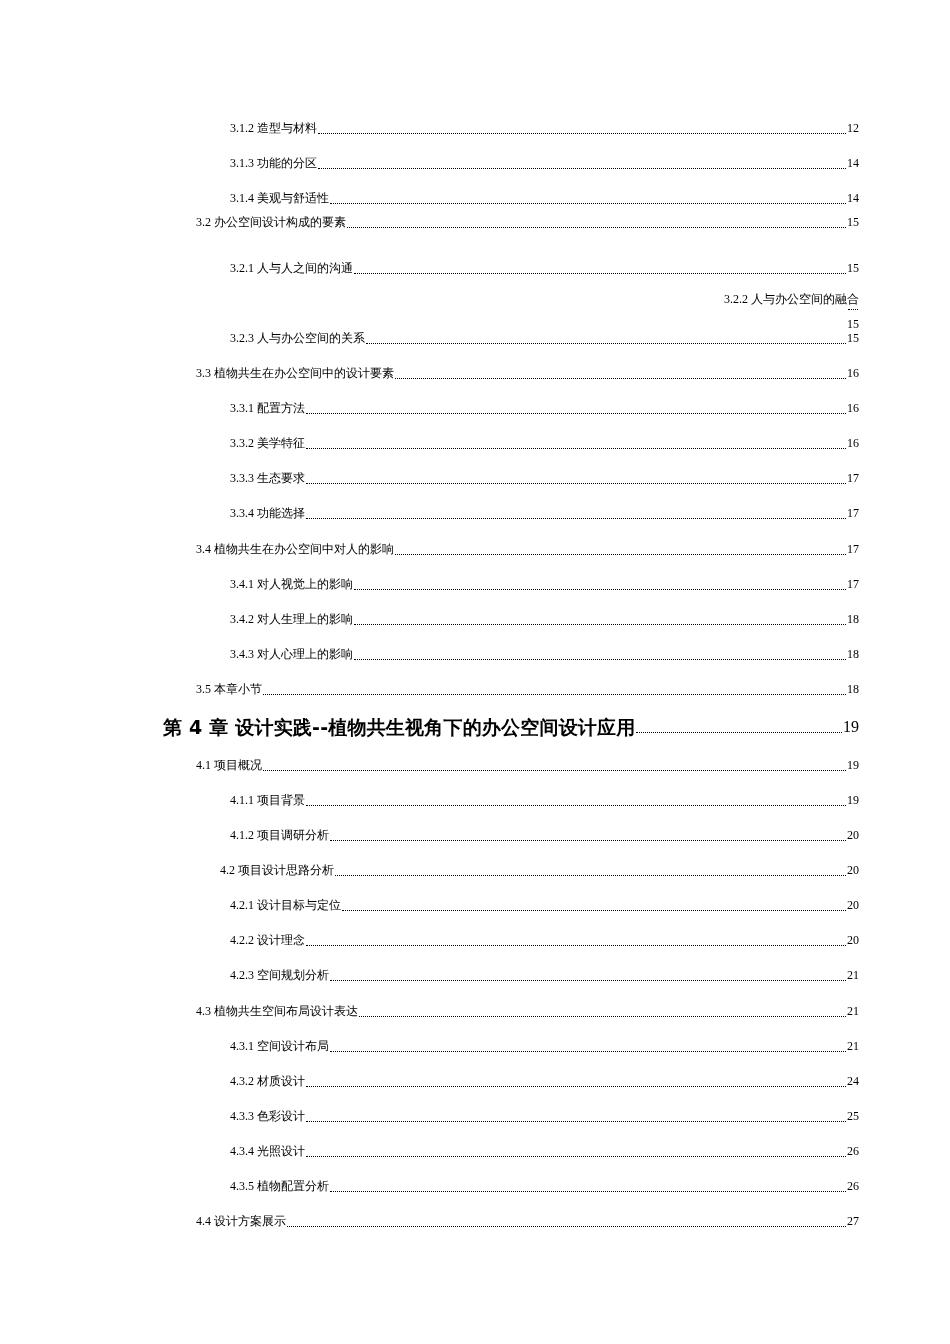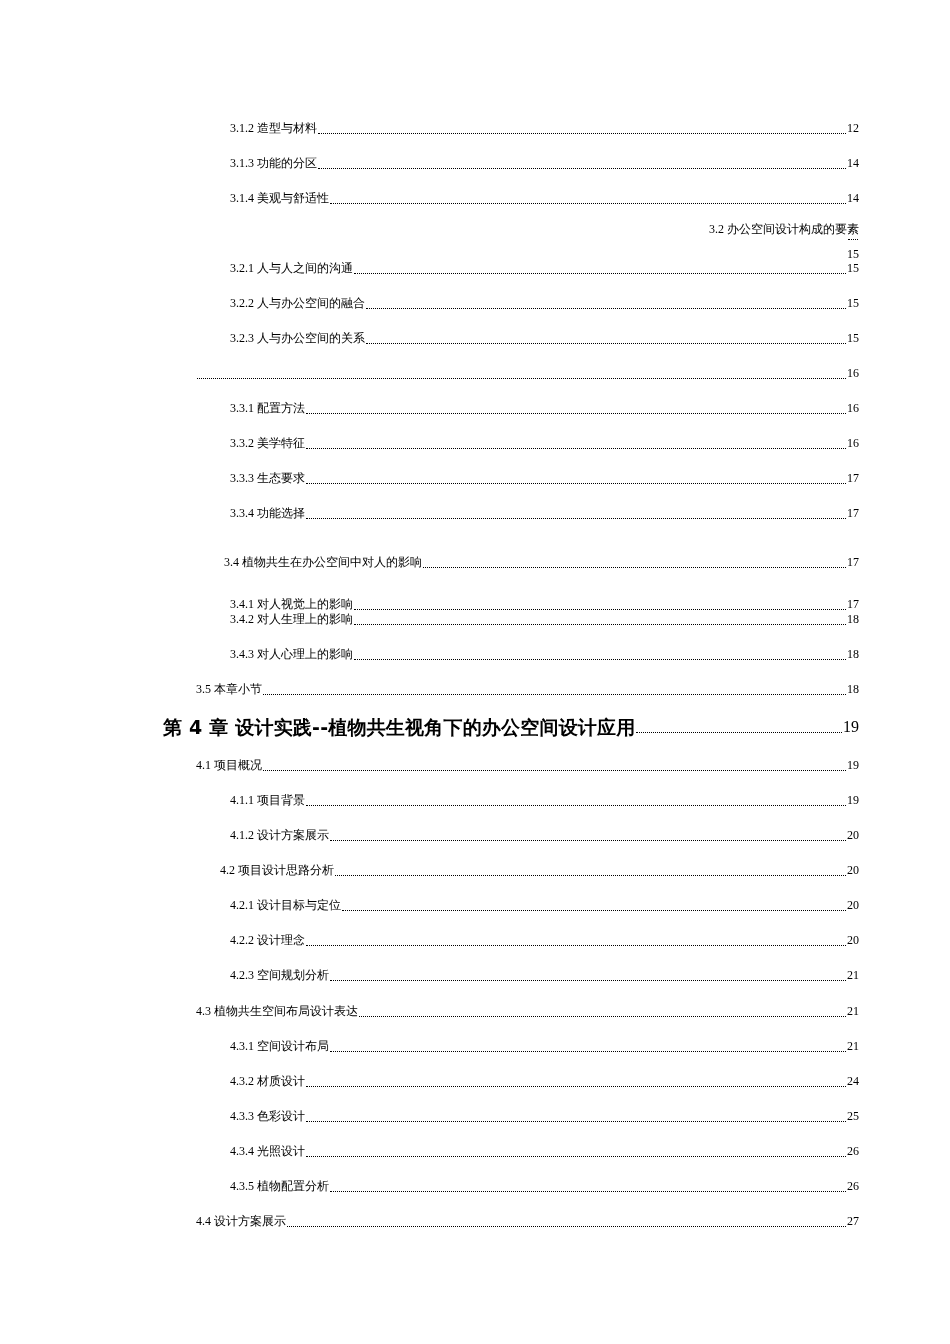--- a/index.html
+++ b/index.html
@@ -29,41 +29,42 @@
     <div class="row lvl3" style="top: 149px;">
       <span class="label">3.1.3 功能的分区</span>
       <span class="leader"></span>
       <span class="page">14</span>
     </div>
     <div class="row lvl3" style="top: 184px;">
       <span class="label">3.1.4 美观与舒适性</span>
       <span class="leader"></span>
       <span class="page">14</span>
     </div>
-    <div class="row lvl2" style="top: 219px; flex-direction: column;">
+    <div class="row lvl2" style="top: 208px;">
       <span class="label">3.2 办公空间设计构成的要素</span>
       <span class="leader"></span>
       <span class="page">15</span>
     </div>
     <div class="row lvl3" style="top: 254px;">
       <span class="label">3.2.1 人与人之间的沟通</span>
       <span class="leader"></span>
       <span class="page">15</span>
     </div>
-    <div class="row lvl3" style="top: 289px;">
+    <div class="row lvl3" style="top: 289px; flex-direction: column;">
       <span class="label">3.2.2 人与办公空间的融合</span>
       <span class="leader"></span>
       <span class="page">15</span>
     </div>
     <div class="row lvl3" style="top: 324px; justify-content: flex-end;">
       <span class="label">3.2.3 人与办公空间的关系</span>
       <span class="leader"></span>
       <span class="page">15</span>
     </div>
     <div class="row lvl2" style="top: 359px;">
+      <span class="label">3.3 植物共生在办公空间中的设计要素</span>
       <span class="leader"></span>
       <span class="page">16</span>
     </div>
     <div class="row lvl3" style="top: 394px;">
       <span class="label">3.3.1 配置方法</span>
       <span class="leader"></span>
       <span class="page">16</span>
     </div>
     <div class="row lvl3" style="top: 429px;">
       <span class="label">3.3.2 美学特征</span>
@@ -73,26 +74,26 @@
     <div class="row lvl3" style="top: 464px;">
       <span class="label">3.3.3 生态要求</span>
       <span class="leader"></span>
       <span class="page">17</span>
     </div>
     <div class="row lvl3" style="top: 499px;">
       <span class="label">3.3.4 功能选择</span>
       <span class="leader"></span>
       <span class="page">17</span>
     </div>
-    <div class="row lvl2" style="top: 548px; margin-left: 28px;">
+    <div class="row lvl2" style="top: 535px;">
       <span class="label">3.4 植物共生在办公空间中对人的影响</span>
       <span class="leader"></span>
       <span class="page">17</span>
     </div>
-    <div class="row lvl3" style="top: 590px;">
+    <div class="row lvl3" style="top: 570px;">
       <span class="label">3.4.1 对人视觉上的影响</span>
       <span class="leader"></span>
       <span class="page">17</span>
     </div>
     <div class="row lvl3" style="top: 605px;">
       <span class="label">3.4.2 对人生理上的影响</span>
       <span class="leader"></span>
       <span class="page">18</span>
     </div>
     <div class="row lvl3" style="top: 640px;">
@@ -114,21 +115,21 @@
       <span class="label">4.1 项目概况</span>
       <span class="leader"></span>
       <span class="page">19</span>
     </div>
     <div class="row lvl3" style="top: 786px;">
       <span class="label">4.1.1 项目背景</span>
       <span class="leader"></span>
       <span class="page">19</span>
     </div>
     <div class="row lvl3" style="top: 821px;">
-      <span class="label">4.1.2 设计方案展示</span>
+      <span class="label">4.1.2 项目调研分析</span>
       <span class="leader"></span>
       <span class="page">20</span>
     </div>
     <div class="row lvl2" style="top: 856px; margin-left: 24px;">
       <span class="label">4.2 项目设计思路分析</span>
       <span class="leader"></span>
       <span class="page">20</span>
     </div>
     <div class="row lvl3" style="top: 891px;">
       <span class="label">4.2.1 设计目标与定位</span>

